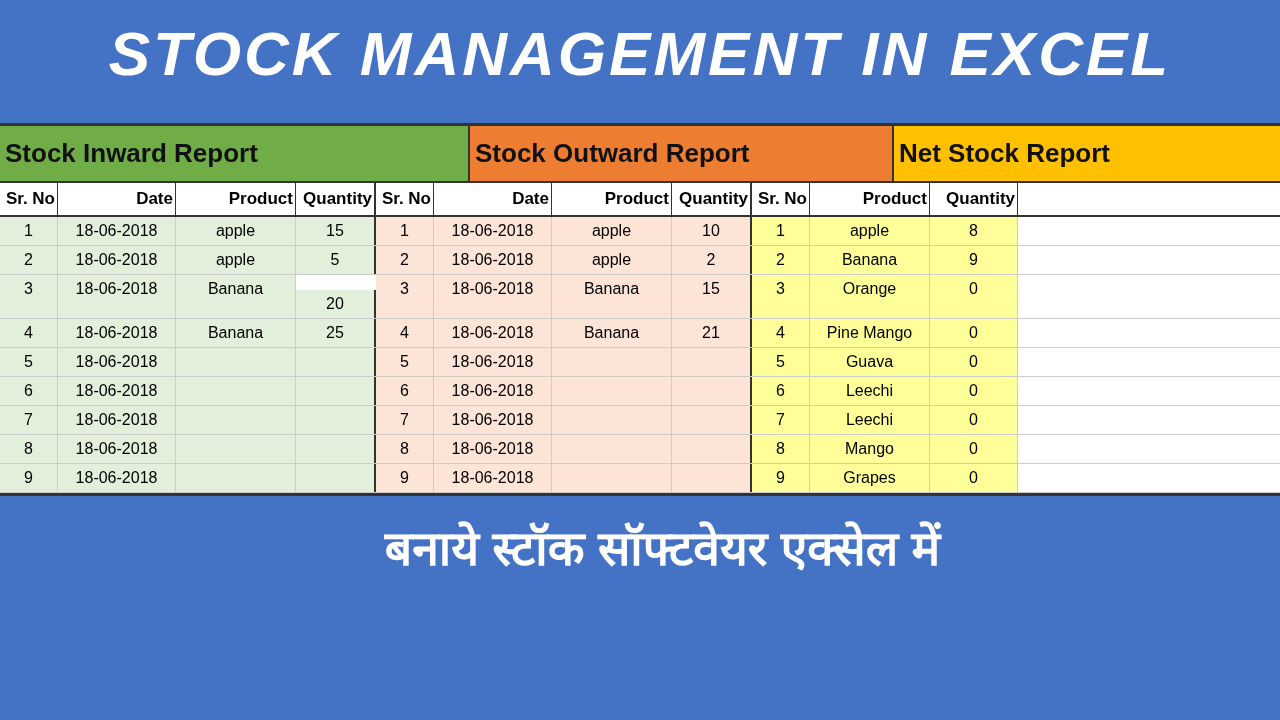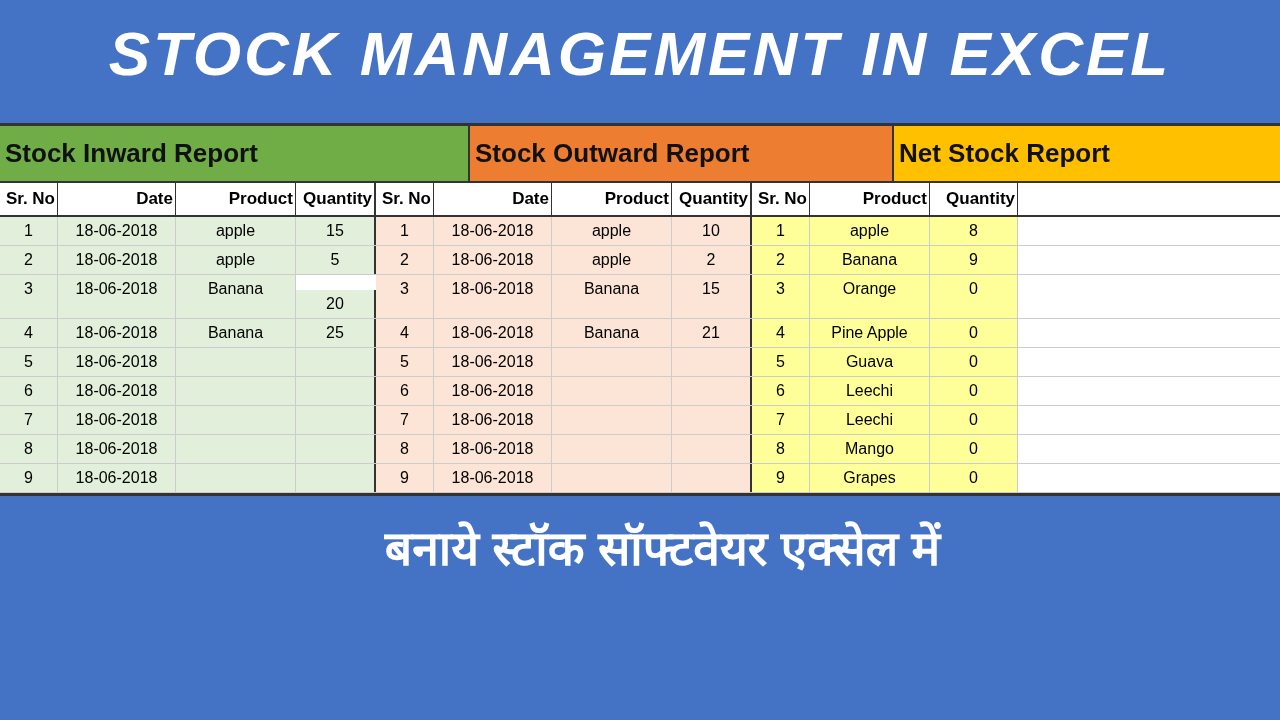--- a/index.html
+++ b/index.html
@@ -189,21 +189,21 @@
       <div class="data-row">
         <div class="data-cell c-srno-iw bg-inward">4</div>
         <div class="data-cell c-date-iw bg-inward">18-06-2018</div>
         <div class="data-cell c-prod-iw bg-inward">Banana</div>
         <div class="data-cell c-qty-iw bg-inward" style="border-right: 2px solid rgb(51, 51, 51);">25</div>
         <div class="data-cell c-srno-ow bg-outward">4</div>
         <div class="data-cell c-date-ow bg-outward">18-06-2018</div>
         <div class="data-cell c-prod-ow bg-outward">Banana</div>
         <div class="data-cell c-qty-ow bg-outward" style="border-right: 2px solid rgb(51, 51, 51);">21</div>
         <div class="data-cell c-srno-net bg-net">4</div>
-        <div class="data-cell c-prod-net bg-net">Pine Apple</div>
+        <div class="data-cell c-prod-net bg-net">Pine Mango</div>
         <div class="data-cell c-qty-net bg-net">0</div>
       </div>
       <div class="data-row">
         <div class="data-cell c-srno-iw bg-inward">5</div>
         <div class="data-cell c-date-iw bg-inward">18-06-2018</div>
         <div class="data-cell c-prod-iw bg-inward"></div>
         <div class="data-cell c-qty-iw bg-inward" style="border-right: 2px solid rgb(51, 51, 51);"></div>
         <div class="data-cell c-srno-ow bg-outward">5</div>
         <div class="data-cell c-date-ow bg-outward">18-06-2018</div>
         <div class="data-cell c-prod-ow bg-outward"></div>

